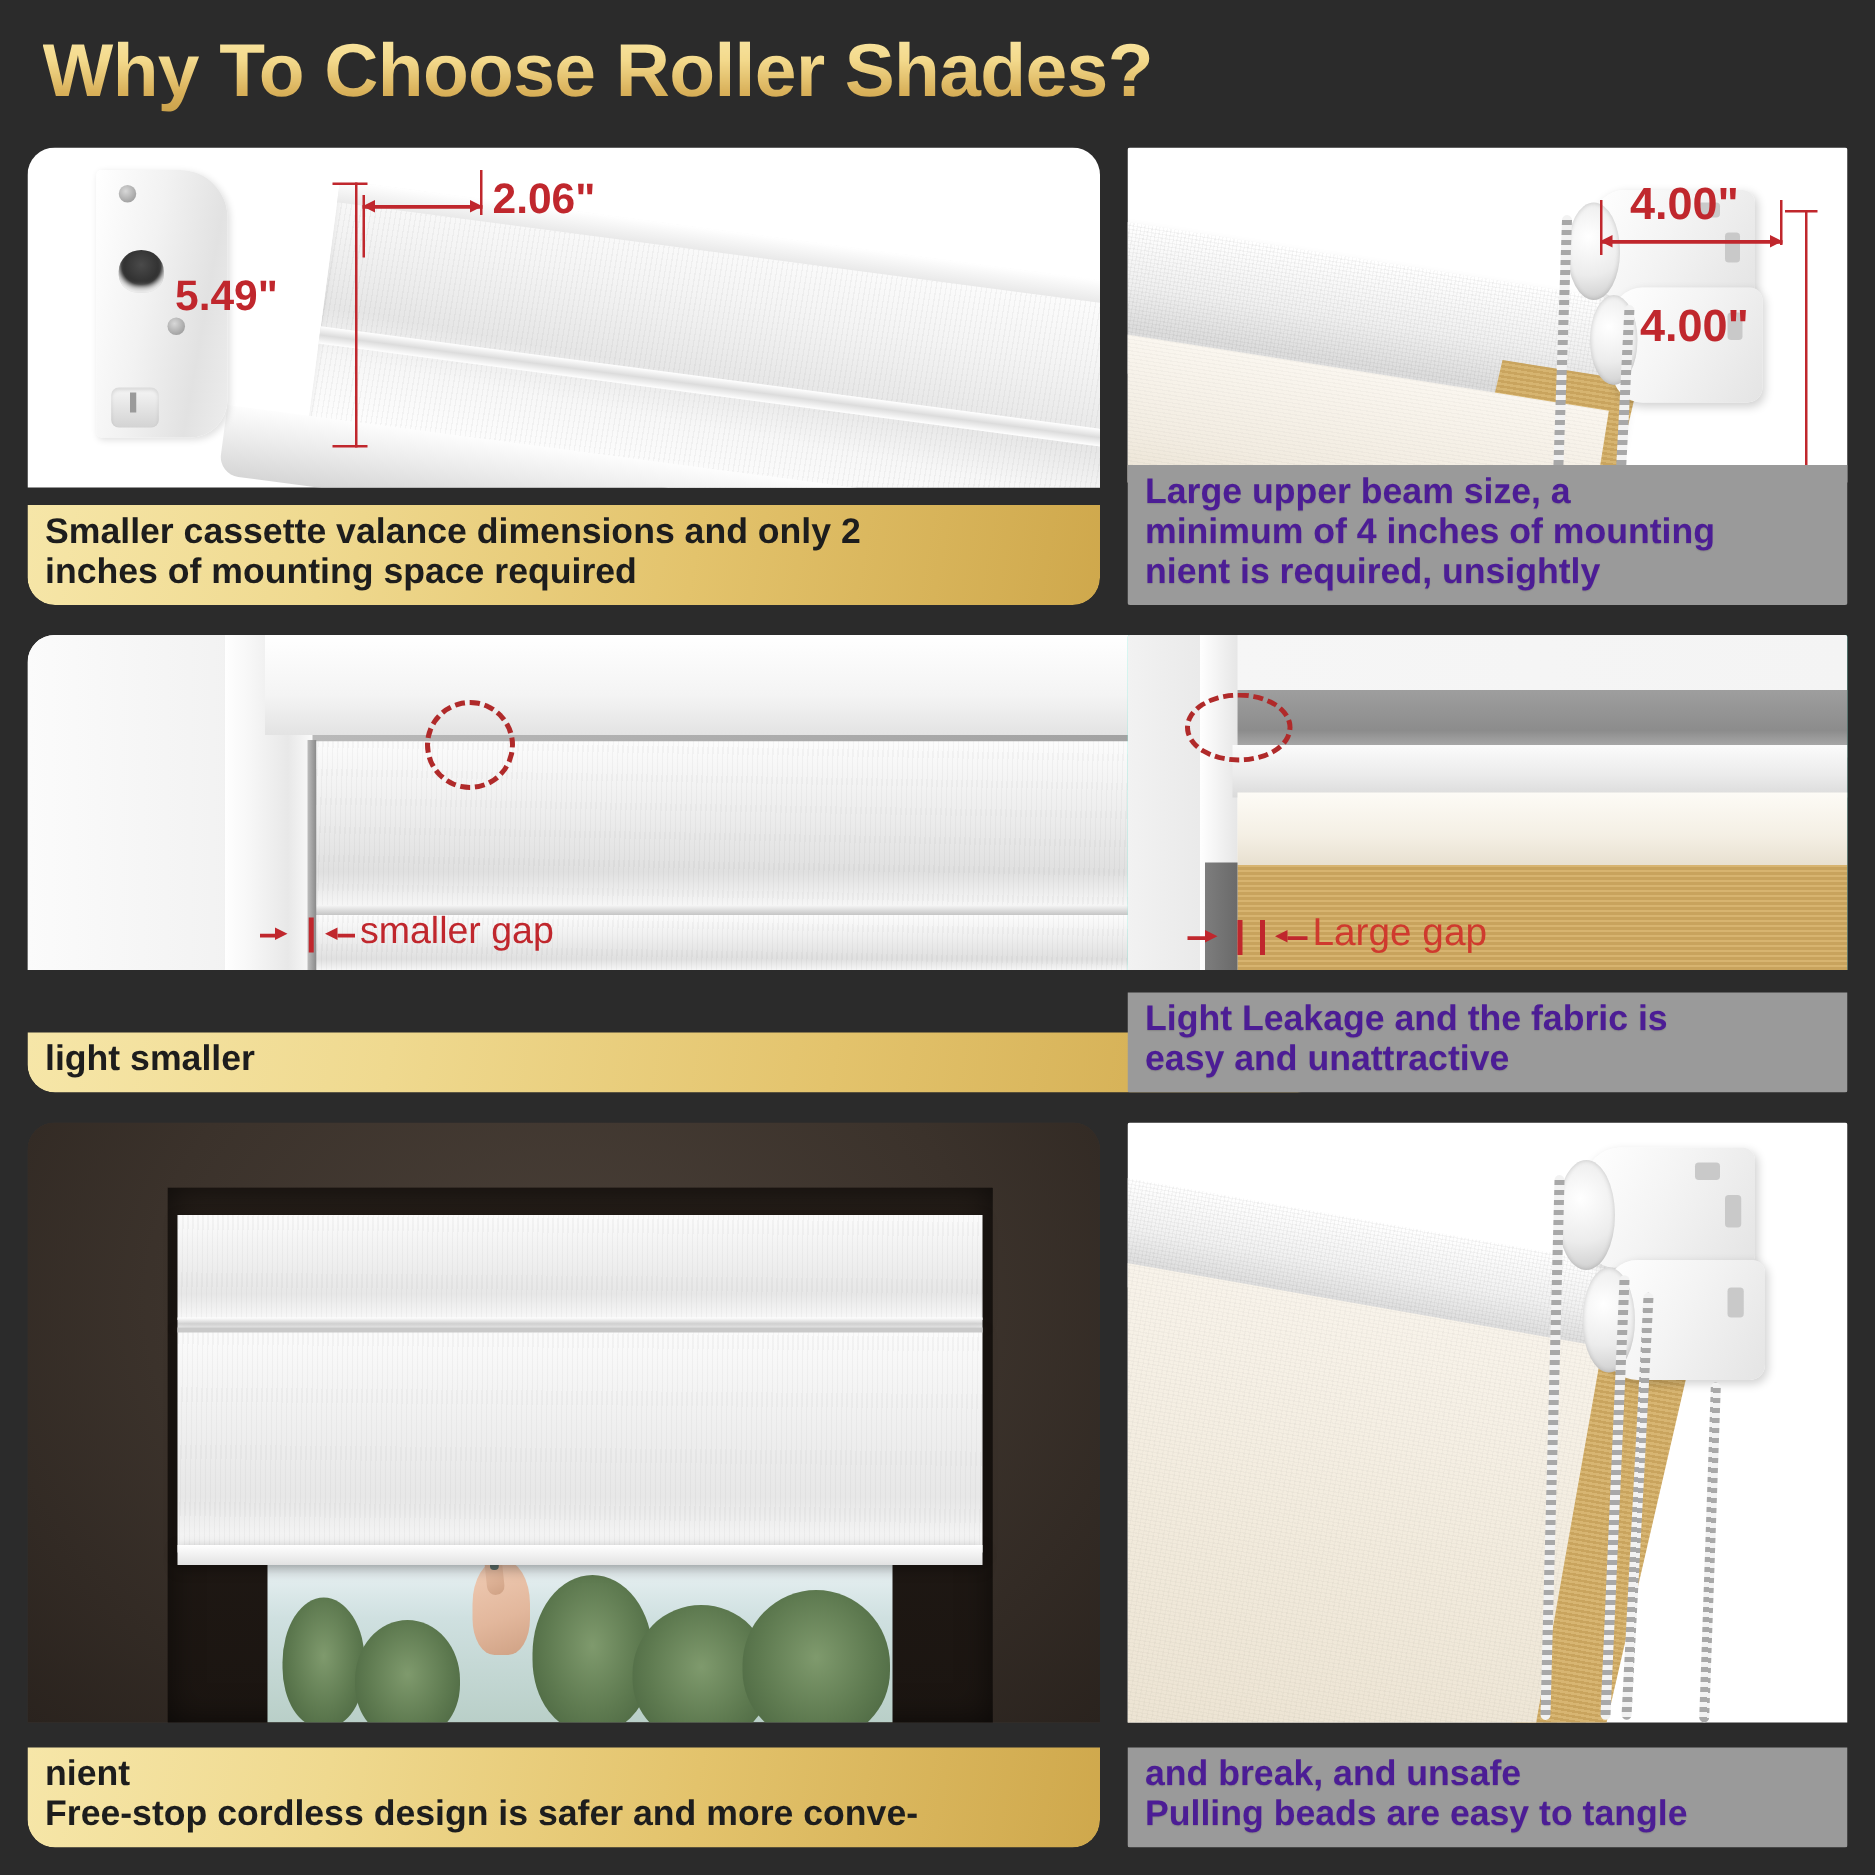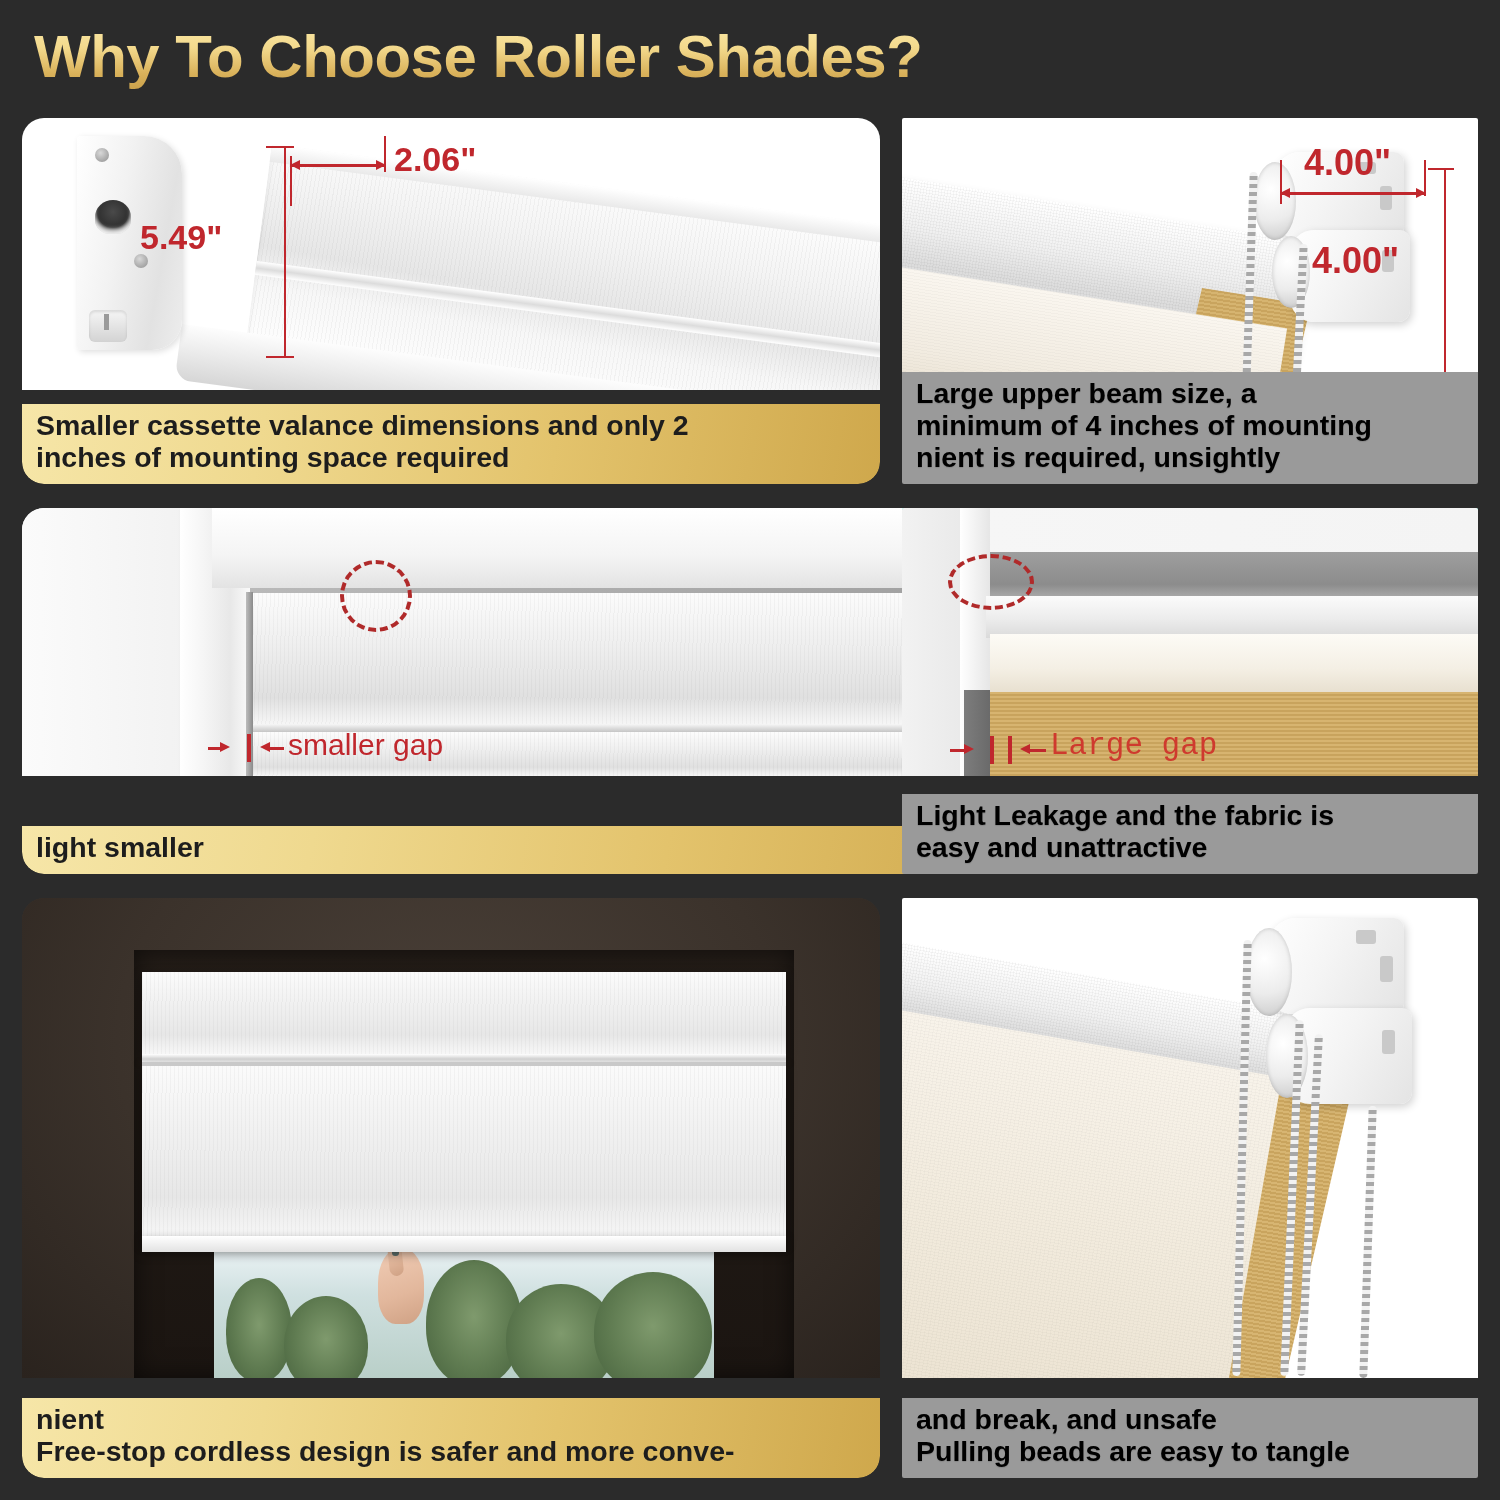--- a/index.html
+++ b/index.html
@@ -56,21 +56,21 @@
   }
   .caption.gold {
     background: linear-gradient(100deg, #f6e6a8 0%, #efd98f 28%, #e3c36c 62%, #cfa84c 100%);
     color: #1d1d1d;
     font-size: 28.5px;
     border-bottom-left-radius: 22px;
     border-bottom-right-radius: 22px;
   }
   .caption.gray {
     background: #9a9a9a;
-    color: #000000;
+    color: #4c1d95;
     font-size: 28.5px;
     text-shadow: 0 1px 1px rgba(0,0,0,0.13);
   }
   .cap-text { display: block; }
 
   
   #p1 { left: 22px;  top: 118px; width: 858px; height: 366px; }
   #p1 .photo { height: 272px; background: #ffffff; }
 
   .valance-wrap { position: absolute; left: 0; top: 0; width: 100%; height: 100%; }
@@ -255,21 +255,21 @@
     background: #8d8d8d;
   }
   .dashcircle {
     position: absolute;
     border: 4px dashed #b02a2a;
     border-radius: 50%;
   }
 
   
   #p4 { left: 902px; top: 508px; width: 576px; height: 366px; }
-  #p4 .photo { height: 268px; background: #5eead4; font-family: Liberation Mono, monospace; }
+  #p4 .photo { height: 268px; background: #5eead4; }
 
   
   #p5 { left: 22px;  top: 898px; width: 858px; height: 580px; }
   #p5 .photo { height: 480px; background: #3a322c; }
 
   .room-wall {
     position: absolute; left: 0; top: 0; width: 100%; height: 100%;
     background: radial-gradient(ellipse at 50% 30%, #4a4038 0%, #3b322b 55%, #2a231e 100%);
   }
   .win-recess {

